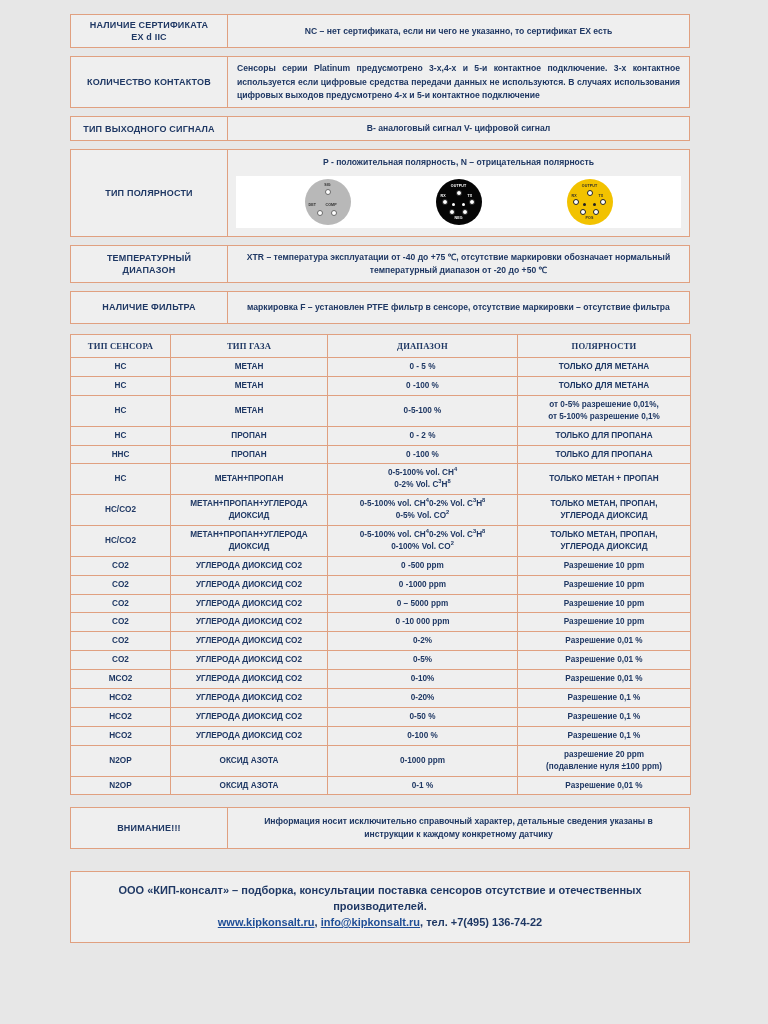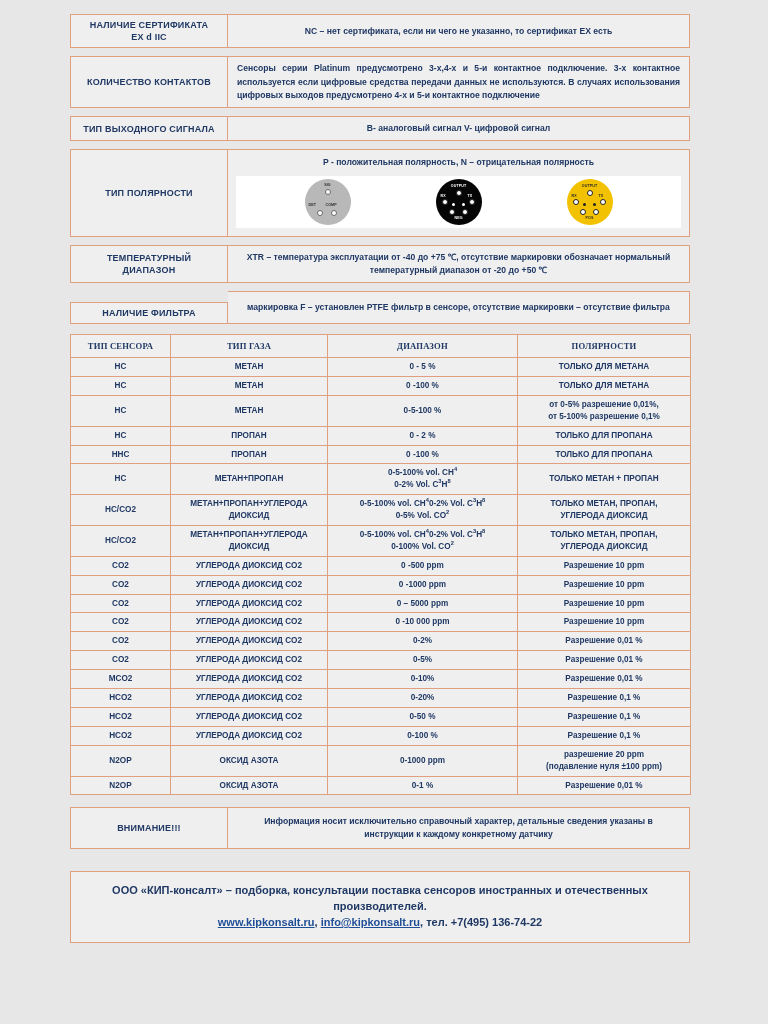--- a/index.html
+++ b/index.html
@@ -253,21 +253,21 @@
   <div class="spec-row">
     <div class="spec-label">
       <div>
         <span>ТЕМПЕРАТУРНЫЙ</span><br>
         <span>ДИАПАЗОН</span>
       </div>
     </div>
     <div class="spec-value">XTR – температура эксплуатации от -40 до +75 ℃,  отсутствие маркировки обозначает нормальный температурный диапазон от -20 до +50 ℃</div>
   </div>
 
-  <div class="spec-row" style="margin-bottom:10px;align-items:flex-end;">
+  <div class="spec-row" style="margin-bottom:10px;">
     <div class="spec-label">НАЛИЧИЕ ФИЛЬТРА</div>
     <div class="spec-value" style="padding:9px 14px;">маркировка F – установлен PTFE фильтр в сенсоре, отсутствие маркировки – отсутствие фильтра</div>
   </div>
 
   <table class="sensor-table">
     <colgroup>
       <col class="c1">
         <col class="c2">
         <col class="c3">
         <col class="c4">
@@ -403,20 +403,20 @@
         </tr>
       </tbody>
   </table>
 
   <div class="spec-row attention">
     <div class="spec-label">ВНИМАНИЕ!!!</div>
     <div class="spec-value">Информация носит исключительно справочный характер, детальные сведения указаны в инструкции к каждому конкретному датчику</div>
   </div>
 
   <div class="footer">
-    <div>ООО «КИП-консалт» – подборка, консультации поставка сенсоров иностранных и отечественных</div>
+    <div>ООО «КИП-консалт» – подборка, консультации поставка сенсоров отсутствие и отечественных</div>
     <div>производителей.</div>
     <div>
       <a href="#">www.kipkonsalt.ru</a><span>, </span><a href="#">info@kipkonsalt.ru</a><span>,  тел. +7(495) 136-74-22</span>
     </div>
   </div>
 
 </div>
 
 </body></html>

